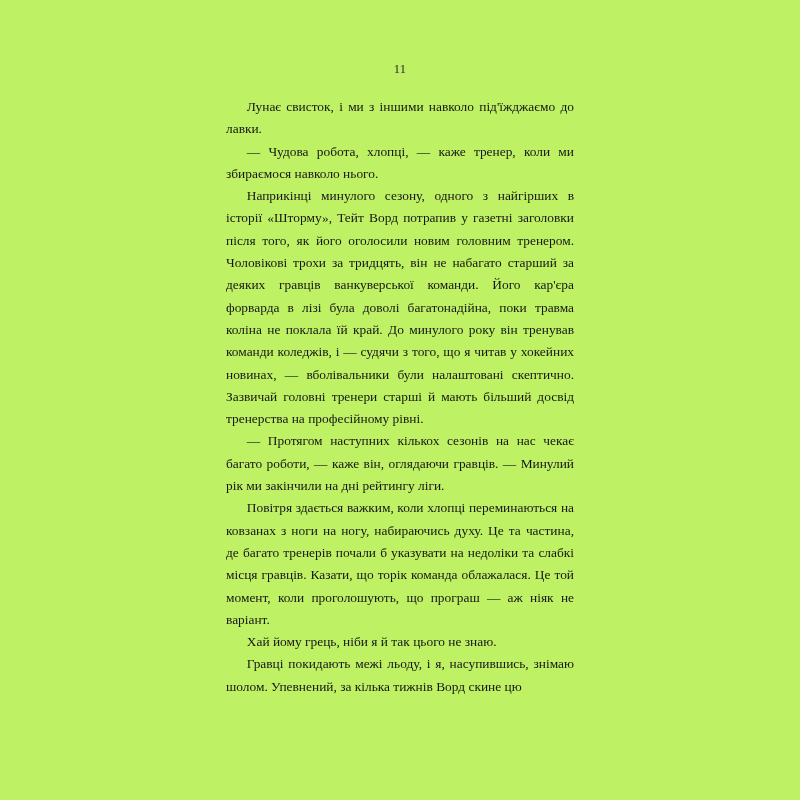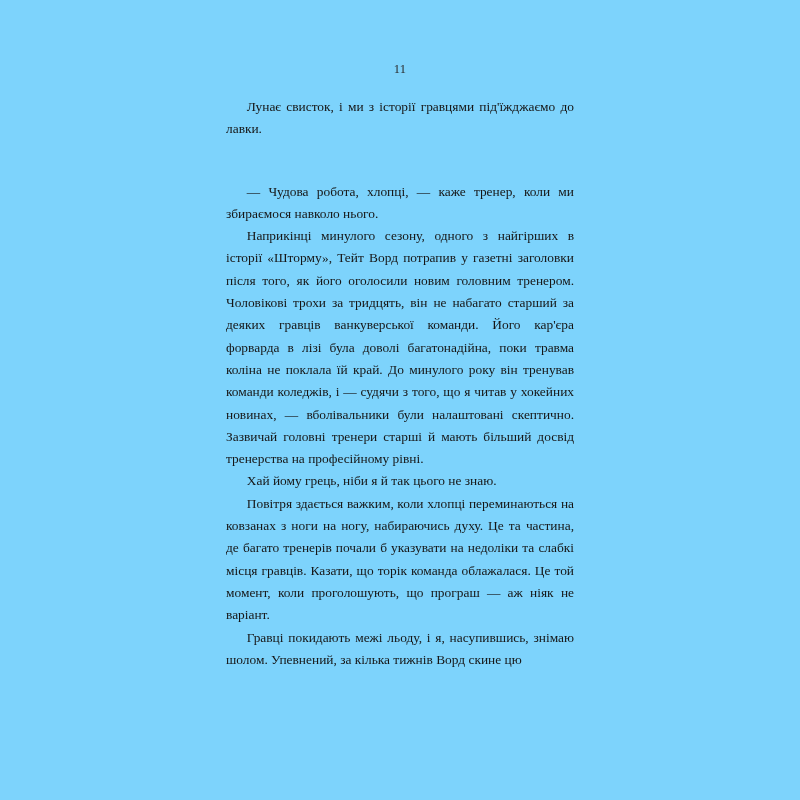--- a/index.html
+++ b/index.html
@@ -11,21 +11,21 @@
     width: 800px;
     height: 800px;
     overflow: hidden;
     font-family: "Liberation Serif", "DejaVu Serif", serif;
     color: #1a1a1a;
   }
   .page {
     position: relative;
     width: 800px;
     height: 800px;
-    background: #7dd3fc;
+    background: #bef264;
     box-sizing: border-box;
   }
   .page-number {
     position: absolute;
     top: 62px;
     left: 0;
     right: 0;
     text-align: center;
     font-size: 12.5px;
     letter-spacing: 0.3px;
@@ -43,35 +43,35 @@
     line-height: 22.3px;
     color: #161616;
     hyphens: manual;
   }
   .text-block p {
     margin: 0;
     text-indent: 1.55em;
   }
   .text-block p.dialogue {
     text-indent: 1.55em;
-    margin-top: 40px;
   }
   .text-block p:last-child {
     text-align: justify;
   }
 </style>
 </head>
 <body>
 
 <div class="page">
 
   <div class="page-number">11</div>
 
   <div class="text-block">
-    <p>Лунає свисток, і ми з історії гравцями під'їжджаємо до лавки.</p>
+    <p>Лунає свисток, і ми з іншими навколо під'їжджаємо до лавки.</p>
     <p class="dialogue">— Чудова робота, хлопці, — каже тренер, коли ми збираємося навколо нього.</p>
     <p>Наприкінці минулого сезону, одного з найгірших в історії «Шторму», Тейт Ворд потрапив у газетні заголовки після того, як його оголосили новим головним тренером. Чоловікові трохи за тридцять, він не набагато старший за деяких гравців ванкуверської команди. Його кар'єра форварда в лізі була доволі багатонадійна, поки травма коліна не поклала їй край. До минулого року він тренував команди коледжів, і — судячи з того, що я читав у хокейних новинах, — вболівальники були налаштовані скептично. Зазвичай головні тренери старші й мають більший досвід тренерства на професійному рівні.</p>
+    <p class="dialogue">— Протягом наступних кількох сезонів на нас чекає багато роботи, — каже він, оглядаючи гравців. — Минулий рік ми закінчили на дні рейтингу ліги.</p>
+    <p>Повітря здається важким, коли хлопці переминають­ся на ковзанах з ноги на ногу, набираючись духу. Це та частина, де багато тренерів почали б указувати на не­доліки та слабкі місця гравців. Казати, що торік команда облажалася. Це той момент, коли проголошують, що програш — аж ніяк не варіант.</p>
     <p>Хай йому грець, ніби я й так цього не знаю.</p>
-    <p>Повітря здається важким, коли хлопці переминають­ся на ковзанах з ноги на ногу, набираючись духу. Це та частина, де багато тренерів почали б указувати на не­доліки та слабкі місця гравців. Казати, що торік команда облажалася. Це той момент, коли проголошують, що програш — аж ніяк не варіант.</p>
     <p>Гравці покидають межі льоду, і я, насупившись, зні­маю шолом. Упевнений, за кілька тижнів Ворд скине цю</p>
   </div>
 
 </div>
 
 </body></html>

